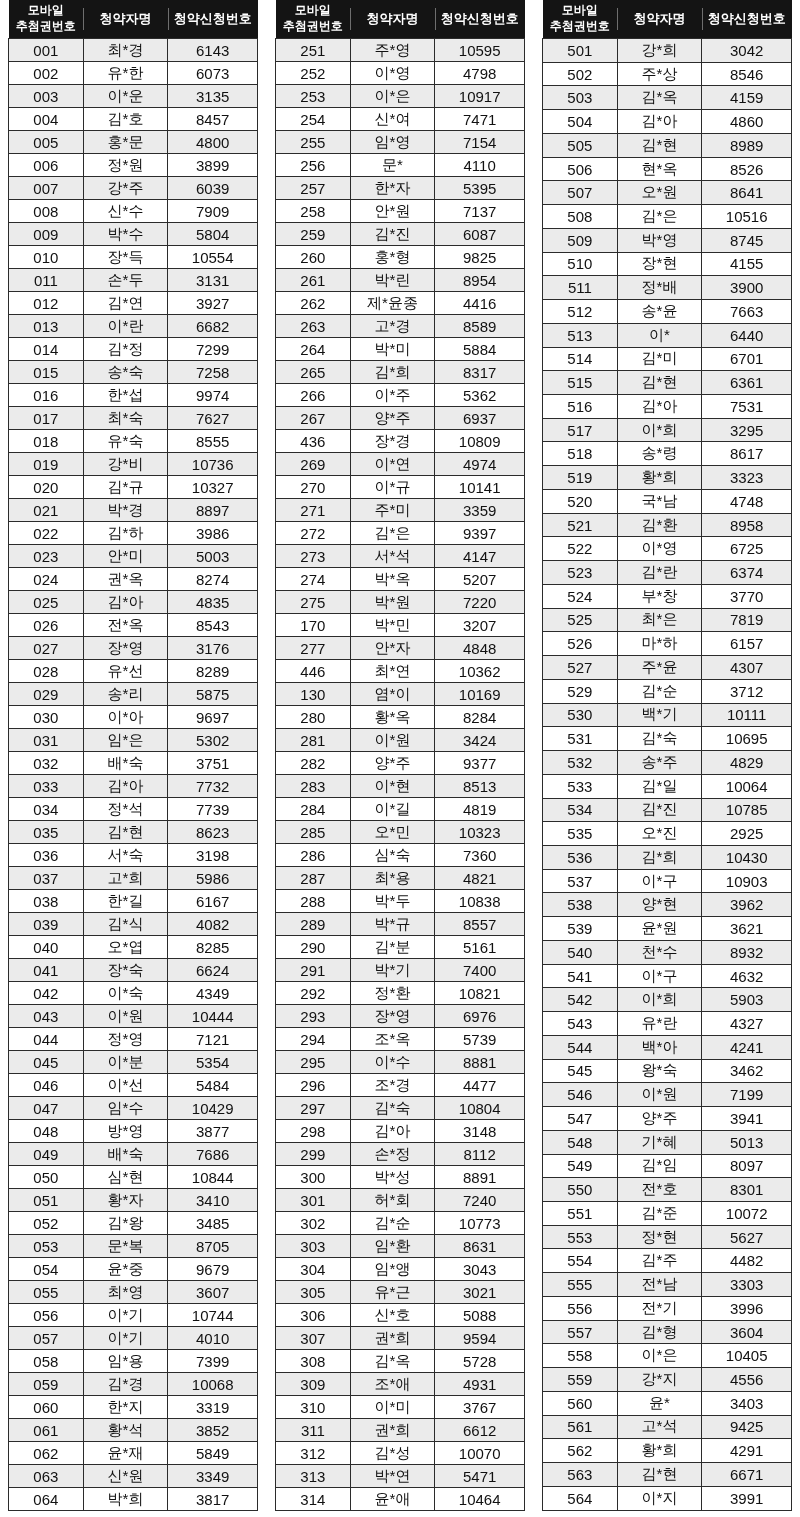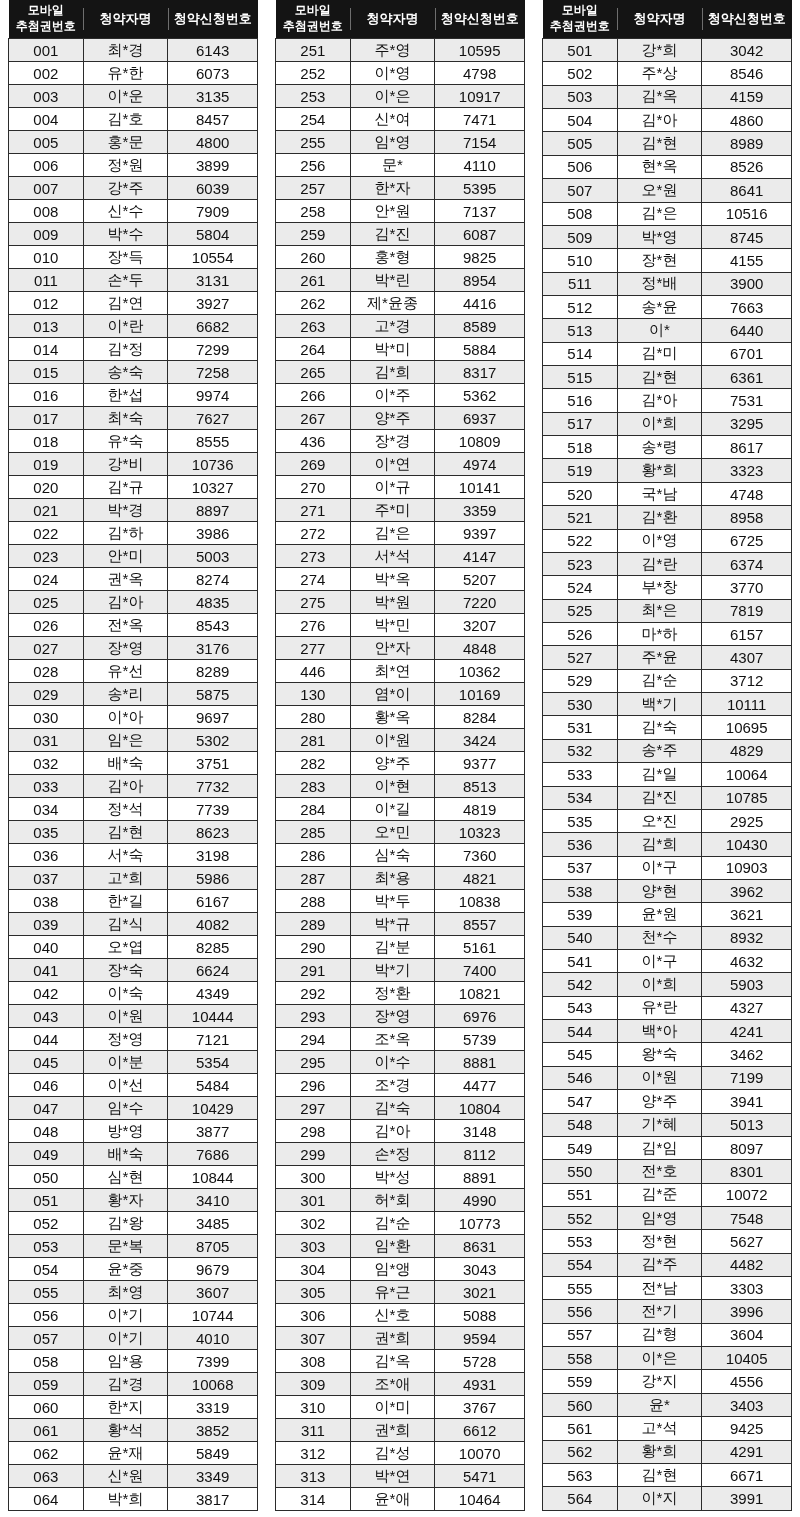--- a/index.html
+++ b/index.html
@@ -552,21 +552,21 @@
             <td>274</td>
             <td>박*옥</td>
             <td>5207</td>
           </tr>
           <tr>
             <td>275</td>
             <td>박*원</td>
             <td>7220</td>
           </tr>
           <tr>
-            <td>276</td>
+            <td>170</td>
             <td>박*민</td>
             <td>3207</td>
           </tr>
           <tr>
             <td>277</td>
             <td>안*자</td>
             <td>4848</td>
           </tr>
           <tr>
             <td>446</td>
@@ -679,21 +679,21 @@
             <td>8112</td>
           </tr>
           <tr>
             <td>300</td>
             <td>박*성</td>
             <td>8891</td>
           </tr>
           <tr>
             <td>301</td>
             <td>허*회</td>
-            <td>4990</td>
+            <td>7240</td>
           </tr>
           <tr>
             <td>302</td>
             <td>김*순</td>
             <td>10773</td>
           </tr>
           <tr>
             <td>303</td>
             <td>임*환</td>
             <td>8631</td>
@@ -1017,25 +1017,20 @@
             <td>550</td>
             <td>전*호</td>
             <td>8301</td>
           </tr>
           <tr>
             <td>551</td>
             <td>김*준</td>
             <td>10072</td>
           </tr>
           <tr>
-            <td>552</td>
-            <td>임*영</td>
-            <td>7548</td>
-          </tr>
-          <tr>
             <td>553</td>
             <td>정*현</td>
             <td>5627</td>
           </tr>
           <tr>
             <td>554</td>
             <td>김*주</td>
             <td>4482</td>
           </tr>
           <tr>

